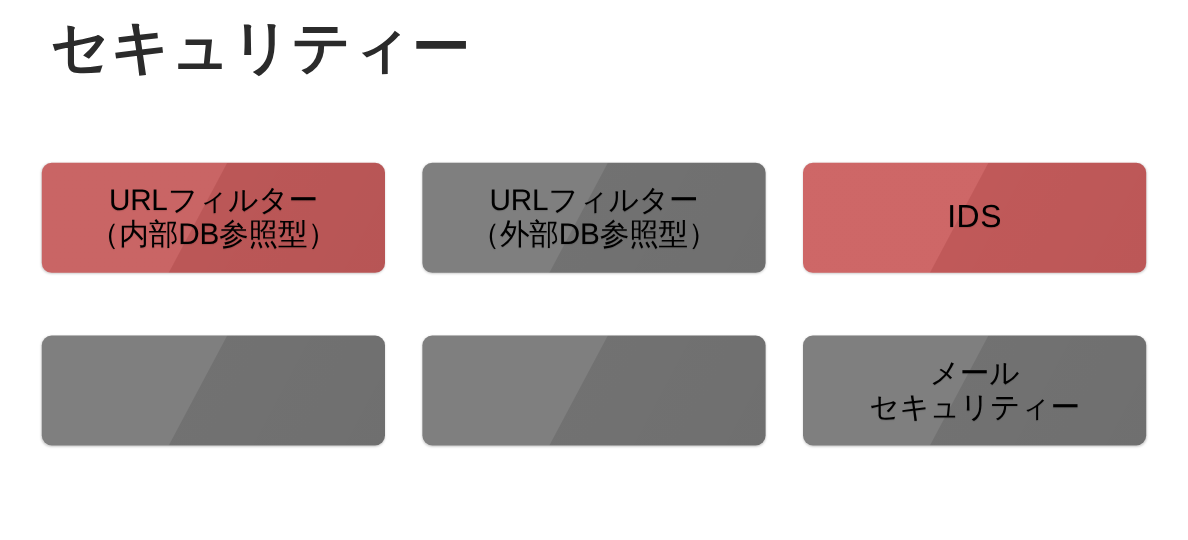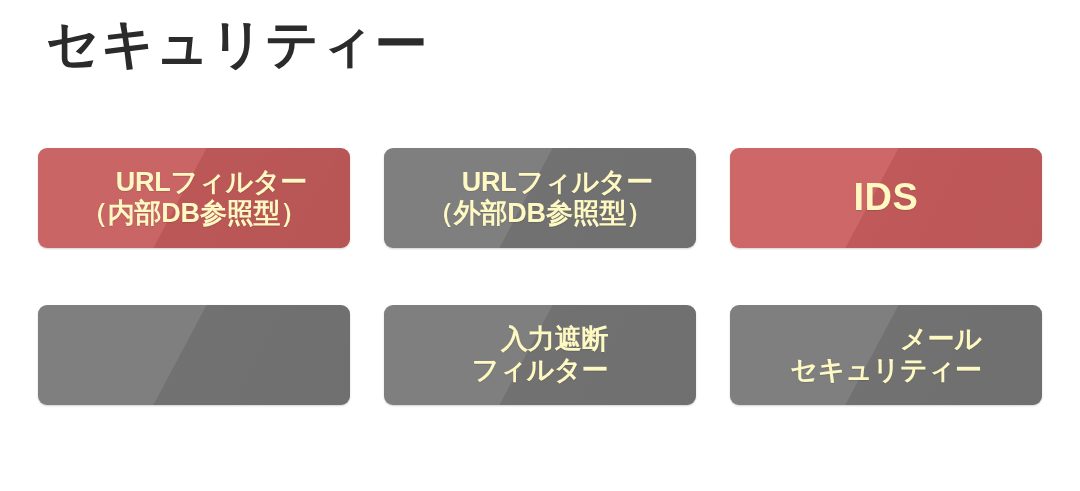--- a/index.html
+++ b/index.html
@@ -64,32 +64,31 @@
       118deg,
       rgba(255,255,255,0.055) 0%,
       rgba(255,255,255,0.055) 46%,
       rgba(0,0,0,0.055) 46.3%,
       rgba(0,0,0,0.075) 100%
     );
   }
   .card .label {
     position: relative;
     z-index: 2;
-    color: #fef9c3;
-    font-weight: 700;
+    color: #000000;
+    font-weight: 400;
     font-size: 27px;
     line-height: 1.14;
     letter-spacing: -0.2px;
     padding: 0 8px;
     white-space: pre-line;
     text-shadow: 0 1px 1px rgba(0,0,0,0.12);
-    text-align: right;
   }
   .card.ids .label {
-    font-size: 38px;
+    font-size: 29px;
     letter-spacing: 0.5px;
   }
 </style>
 </head>
 <body>
 
 <div id="slide">
 
   <div id="page-title">セキュリティー</div>
 
@@ -111,22 +110,20 @@
       <span class="sheen"></span>
       <span class="label">IDS</span>
     </div>
 
     <div class="card gray">
       <span class="sheen"></span>
     </div>
 
     <div class="card gray">
       <span class="sheen"></span>
-      <span class="label">入力遮断
-フィルター</span>
     </div>
 
     <div class="card gray">
       <span class="sheen"></span>
       <span class="label">メール
 セキュリティー</span>
     </div>
 
   </div>
 </div>

